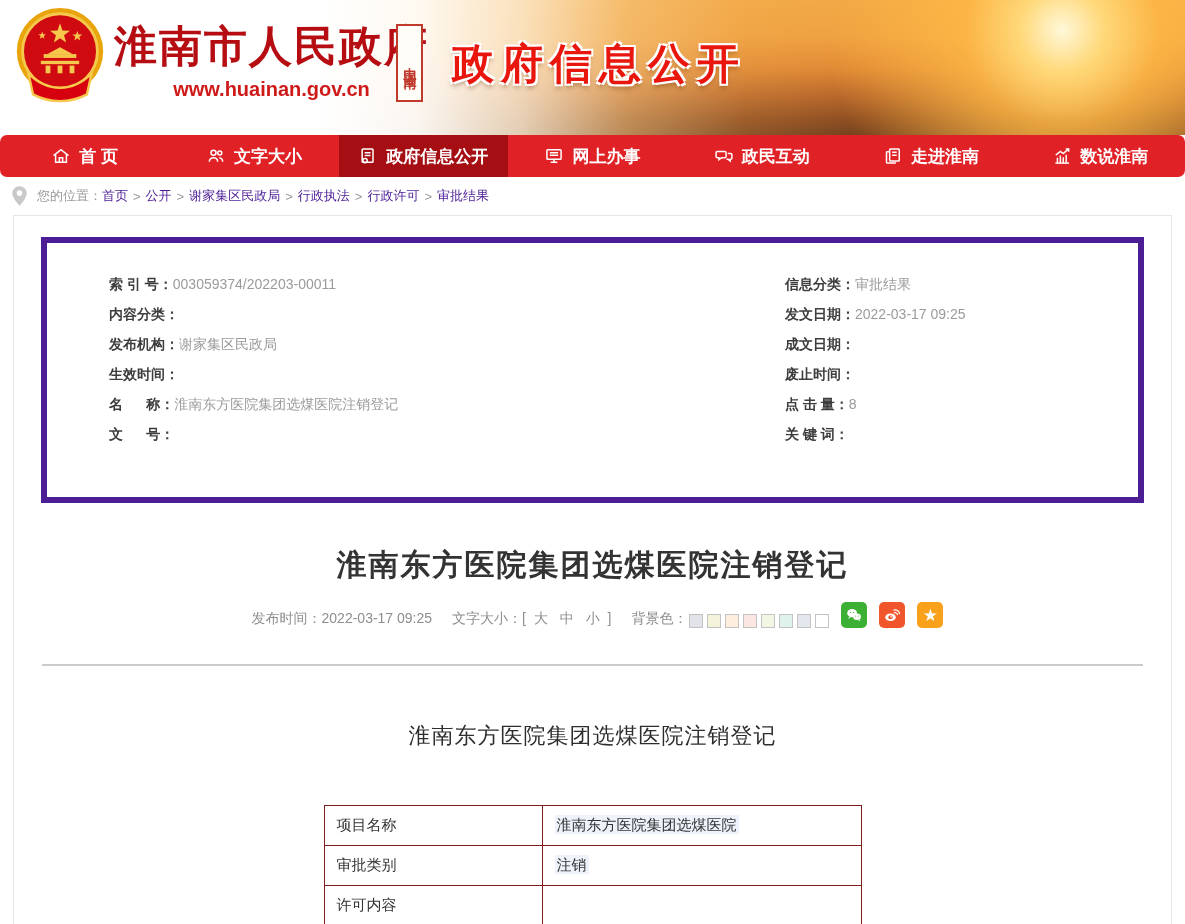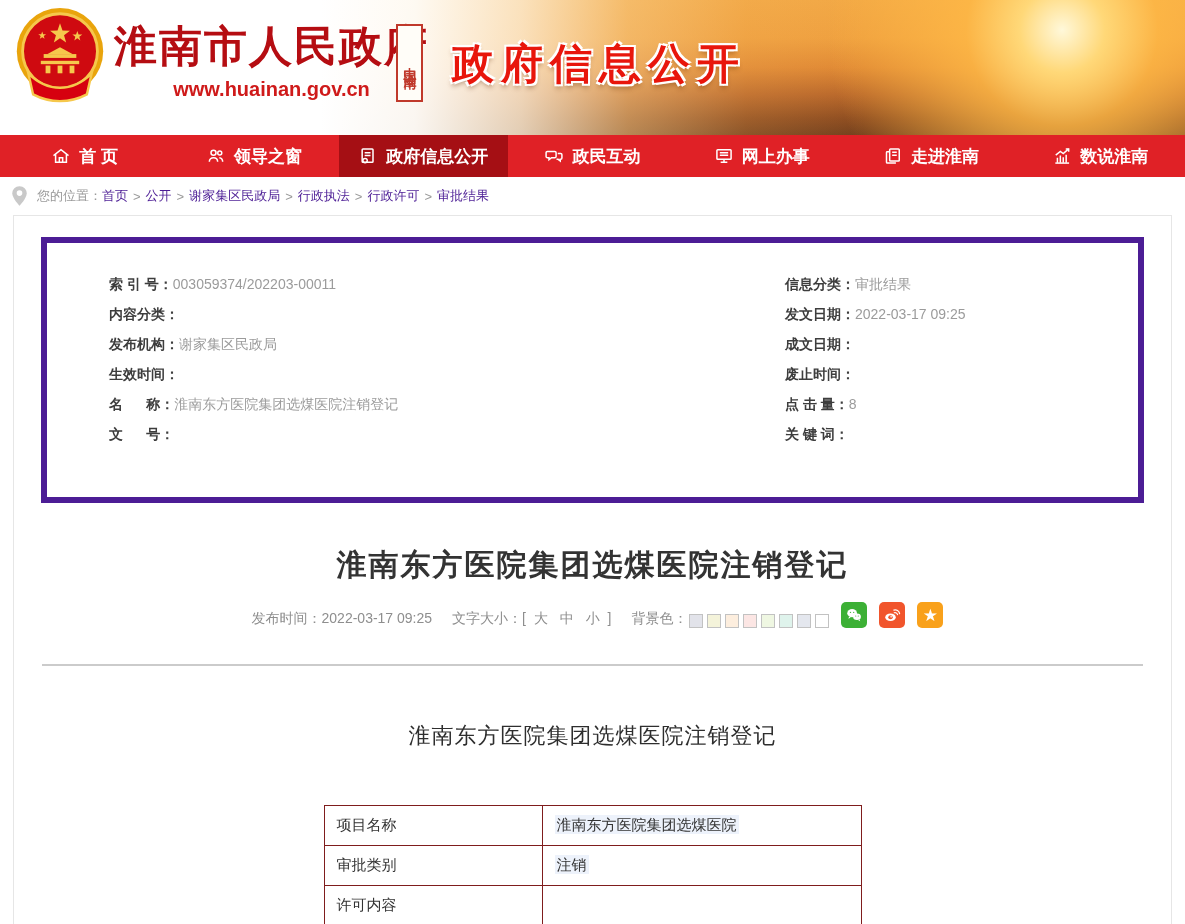--- a/index.html
+++ b/index.html
@@ -21,21 +21,21 @@
   .seal { position:absolute; left:396px; top:24px; width:27px; height:78px;
     background:#fffdf8; border:2px solid #c0392b; color:#c0392b;
     writing-mode:vertical-rl; text-orientation:upright; letter-spacing:3px;
     font-family:"Liberation Serif","DejaVu Serif",serif; font-weight:bold; font-size:13px;
     display:flex; align-items:center; justify-content:center; }
   .banner-title { position:absolute; left:452px; top:36px; font-size:42px; font-weight:bold;
     color:#e8160c; letter-spacing:7px;
     text-shadow:-2px -2px 0 #fff, 2px -2px 0 #fff, -2px 2px 0 #fff, 2px 2px 0 #fff, 0 4px 5px rgba(100,40,0,.45); }
 
   
-  .nav { display:flex; width:100%; height:42px; background:#e02126; }
+  .nav { display:flex; width:100%; height:42px; background:#e02126;border-radius:7px; }
   .nav-item { flex:1; display:flex; align-items:center; justify-content:center; gap:8px;
     color:#fff; font-size:17px; font-weight:bold; cursor:pointer; white-space:nowrap; }
   .nav-item.active { background:#a50f14; }
   .nav-item svg { width:20px; height:20px; }
 
   
   .breadcrumb { height:38px; display:flex; align-items:center; padding-left:10px;
     color:#9a9a9a; font-size:13px; background:#fff; }
   .breadcrumb .pin { width:19px; height:22px; margin-right:8px; }
   .crumb { color:#4c1d95; cursor:pointer; }
@@ -112,44 +112,44 @@
     </svg>
     <span>首 页</span>
   </div>
   <div class="nav-item">
     <svg viewBox="0 0 24 24" fill="none" stroke="#fff" stroke-width="1.8">
       <circle cx="9" cy="8" r="3"></circle>
         <path d="M4 19c0-3.2 2.2-5 5-5s5 1.8 5 5"></path>
       <circle cx="16.5" cy="8.5" r="2.4"></circle>
         <path d="M16 14c2.6.2 4 2.2 4 5"></path>
     </svg>
-    <span>领导之窗</span>
+    <span>文字大小</span>
   </div>
   <div class="nav-item active">
     <svg viewBox="0 0 24 24" fill="none" stroke="#fff" stroke-width="1.8">
       <rect x="5" y="3.5" width="13" height="16" rx="1"></rect>
         <path d="M8 8h7 M8 11.5h7"></path>
         <circle cx="8.5" cy="17.5" r="2.6"></circle>
     </svg>
     <span>政府信息公开</span>
   </div>
   <div class="nav-item">
     <svg viewBox="0 0 24 24" fill="none" stroke="#fff" stroke-width="1.8">
-      <path d="M4 6.5h9a1.5 1.5 0 0 1 1.5 1.5v4.5a1.5 1.5 0 0 1-1.5 1.5H9l-3 2.5v-2.5H4A1.5 1.5 0 0 1 2.5 12.5V8A1.5 1.5 0 0 1 4 6.5z"></path>
-      <path d="M16.5 9h3.5a1.5 1.5 0 0 1 1.5 1.5v4a1.5 1.5 0 0 1-1.5 1.5h-.5v2l-2.5-2h-2"></path>
-    </svg>
-    <span>政民互动</span>
-  </div>
-  <div class="nav-item">
-    <svg viewBox="0 0 24 24" fill="none" stroke="#fff" stroke-width="1.8">
       <rect x="3.5" y="4.5" width="17" height="11.5" rx="1"></rect>
         <path d="M7 8h10 M7 11h10"></path>
         <path d="M12 16v3 M8 19.5h8"></path>
     </svg>
     <span>网上办事</span>
+  </div>
+  <div class="nav-item">
+    <svg viewBox="0 0 24 24" fill="none" stroke="#fff" stroke-width="1.8">
+      <path d="M4 6.5h9a1.5 1.5 0 0 1 1.5 1.5v4.5a1.5 1.5 0 0 1-1.5 1.5H9l-3 2.5v-2.5H4A1.5 1.5 0 0 1 2.5 12.5V8A1.5 1.5 0 0 1 4 6.5z"></path>
+      <path d="M16.5 9h3.5a1.5 1.5 0 0 1 1.5 1.5v4a1.5 1.5 0 0 1-1.5 1.5h-.5v2l-2.5-2h-2"></path>
+    </svg>
+    <span>政民互动</span>
   </div>
   <div class="nav-item">
     <svg viewBox="0 0 24 24" fill="none" stroke="#fff" stroke-width="1.8">
       <rect x="8" y="3.5" width="11.5" height="14.5" rx="1"></rect>
         <path d="M8 7H5a.8.8 0 0 0-.8.8V19.5a1 1 0 0 0 1 1H15.5"></path>
       <path d="M11 7.5h5.5 M11 11h5.5"></path>
     </svg>
     <span>走进淮南</span>
   </div>
   <div class="nav-item">

